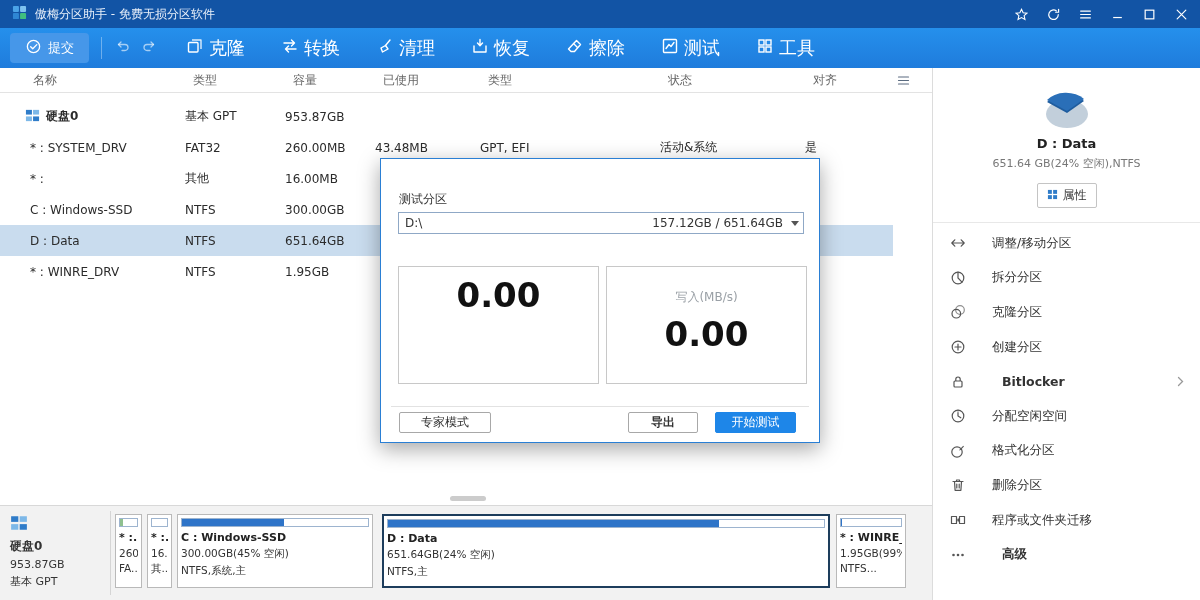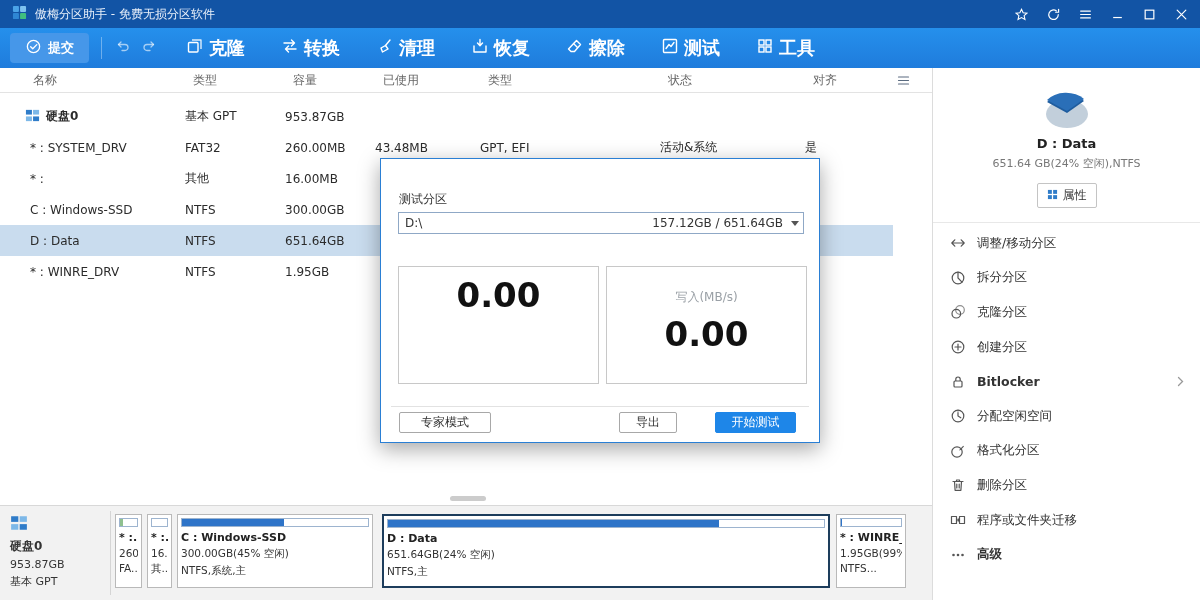--- a/index.html
+++ b/index.html
@@ -9,21 +9,21 @@
 
   
   .titlebar { position:absolute; left:0; top:0; width:1200px; height:28px; background:#1254a5;
     display:flex; align-items:center; padding:0 12px; gap:8px; }
   .titlebar .title { color:#e9f0fa; font-size:12px; }
   .win-ctrls { margin-left:auto; display:flex; align-items:center; gap:19px; }
   .win-ctrls svg { display:block; cursor:default; }
 
   
   .toolbar { position:absolute; left:0; top:28px; width:1200px; height:40px;
-    background:linear-gradient(#2590ec,#1f7cdc); display:flex; align-items:center; padding:0 10px;font-weight:bold; }
+    background:linear-gradient(#2590ec,#1f7cdc); display:flex; align-items:center; padding:0 10px; }
   .submit-btn { display:flex; align-items:center; gap:6px; background:#4697e9; border-radius:4px;
     padding:5px 15px; color:#fff; font-size:13px; cursor:pointer; }
   .tb-sep { width:1px; height:22px; background:rgba(255,255,255,.35); margin:0 12px; }
   .tb-undo { display:flex; gap:12px; margin-right:22px; }
   .tb-items { display:flex; gap:24px; }
   .tb-item { display:flex; align-items:center; gap:5px; color:#fff; font-size:18px; padding:4px 6px; cursor:pointer; }
 
   
   .table-area { position:absolute; left:0; top:68px; width:932px; height:429px; background:#fff; }
   .thead { display:grid; grid-template-columns:160px 100px 90px 105px 180px 145px auto;
@@ -42,24 +42,24 @@
   .sidebar { position:absolute; left:932px; top:68px; width:268px; height:532px; background:#fff;
     border-left:1px solid #dcdcdc; }
   .sb-pie { display:block; margin:18px auto 4px; }
   .sb-name { text-align:center; font-size:13px; font-weight:bold; color:#222; }
   .sb-info { text-align:center; font-size:11px; color:#777; margin-top:5px; }
   .props-btn { display:flex; align-items:center; gap:5px; width:60px; margin:12px auto 0;
     border:1px solid #c4c4c4; border-radius:2px; padding:3px 8px; font-size:12px; color:#333;
     background:#fff; cursor:pointer; justify-content:center; }
   .sb-divider { height:1px; background:#e8e8e8; margin-top:14px; }
   .side-items { margin-top:3px; }
-  .side-item { display:flex; align-items:center; gap:11px; height:34.6px; padding:0 16px 0 17px;
+  .side-item { display:flex; align-items:center; gap:26px; height:34.6px; padding:0 16px 0 17px;
     font-size:12.5px; color:#333; cursor:pointer; position:relative; }
   .side-item .si-icon { width:16px; height:16px; display:inline-flex; }
-  .side-item.bold .si-label { font-weight:bold; }
+  .side-item.bold .si-label { font-weight:bold;margin-left:10px; }
   .side-item .chev { margin-left:auto; display:inline-flex; }
 
   
   .bottom { position:absolute; left:0; top:505px; width:932px; height:95px; background:#f2f2f2;
     border-top:1px solid #d8d8d8; }
   .disk-block { position:absolute; left:10px; top:8px; width:96px; font-size:11px; color:#333; }
   .disk-block .dname { font-weight:bold; font-size:12px; margin-top:3px; }
   .disk-block .dline { margin-top:3px; }
   .bottom .vdiv { position:absolute; left:110px; top:5px; bottom:5px; width:1px; background:#d5d5d5; }
   .pblock { position:absolute; top:8px; height:74px; background:#fff; border:1px solid #b9b9b9;
@@ -88,21 +88,21 @@
   .m-hint { position:absolute; left:18px; top:90px; font-size:12px; color:#444; }
   .m-box { position:absolute; top:107px; height:118px; border:1px solid #c8c8c8; background:#fff; text-align:center; }
   .m-box.read { left:17px; width:201px; }
   .m-box.write { left:225px; width:201px; }
   .m-box .blabel { margin-top:22px; font-size:12px; color:#9aa0a6; }
   .m-box .bval { margin-top:8px; font-size:34px; font-weight:bold; color:#111; }
   .m-sep { position:absolute; left:10px; right:10px; top:247px; height:1px; background:#e2e2e2; }
   .m-btn { position:absolute; top:253px; height:21px; border:1px solid #a8a8a8; border-radius:2px;
     background:#fff; font-size:12px; color:#333; display:flex; align-items:center; justify-content:center; cursor:pointer; }
   .m-btn.expert { left:18px; width:92px; }
-  .m-btn.export { left:238px; width:58px; }
+  .m-btn.export { left:247px; width:70px;font-weight:bold; }
   .m-btn.start { left:334px; width:81px; background:#1e86e8; border:1px solid #1e86e8; color:#fff; }
 </style>
 </head>
 <body>
 
 <div class="app">
 
   <div class="titlebar">
     <span>
       <svg width="15" height="15" viewBox="0 0 16 16">

